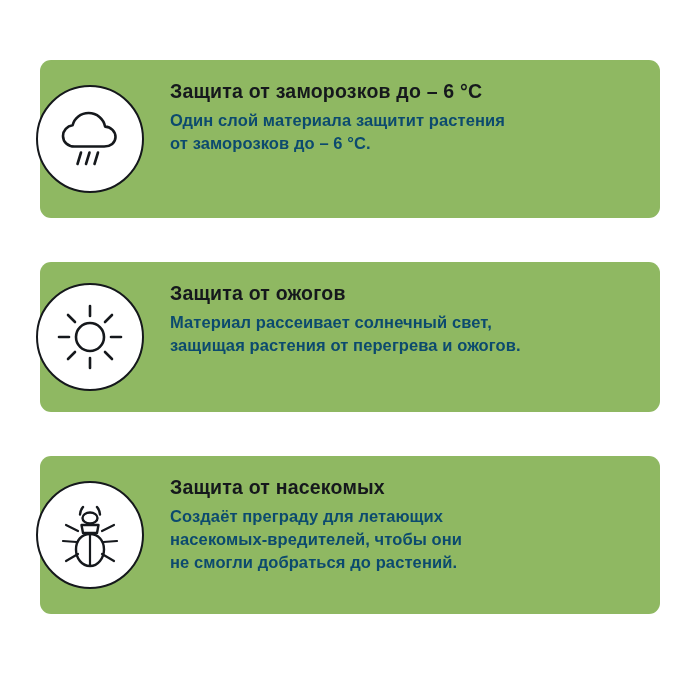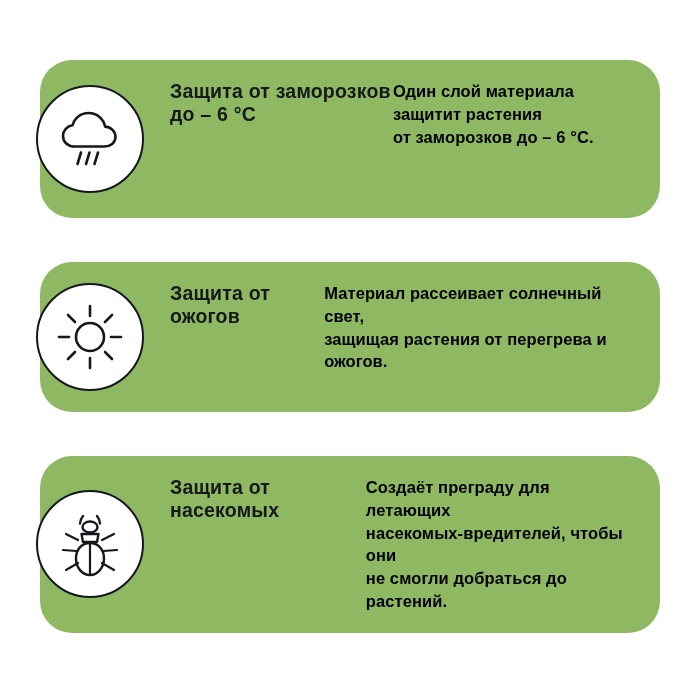--- a/index.html
+++ b/index.html
@@ -20,27 +20,27 @@
     box-sizing: border-box;
     padding: 60px 40px 40px 40px;
     display: flex;
     flex-direction: column;
     justify-content: flex-start;
     gap: 44px;
   }
   .feature-card {
     position: relative;
     background: #8fb862;
-    border-radius: 32px;
+    border-radius: 11px;
     min-height: 155px;
     box-sizing: border-box;
     padding: 20px 28px 20px 130px;
     display: flex;
-    flex-direction: row;
-    justify-content: flex-end;
+    flex-direction: column;
+    justify-content: flex-start;
   }
   .icon-badge {
     position: absolute;
     left: -4px;
     top: 50%;
     transform: translateY(-50%);
     width: 104px;
     height: 104px;
     border-radius: 50%;
     background: #ffffff;
@@ -56,21 +56,21 @@
     font-size: 19.5px;
     font-weight: bold;
     color: #15181c;
     letter-spacing: 0.2px;
     margin: 0 0 6px 0;
     line-height: 1.2;
   }
   .card-text {
     font-size: 16.5px;
     font-weight: bold;
-    color: #000000;
+    color: #0c4a6e;
     line-height: 1.38;
     margin: 0;
     white-space: pre-line;
     letter-spacing: 0.1px;
   }
   
   .card-1 { min-height: 158px; }
   .card-2 { min-height: 158px; }
   .card-3 { min-height: 150px; }
 </style>

